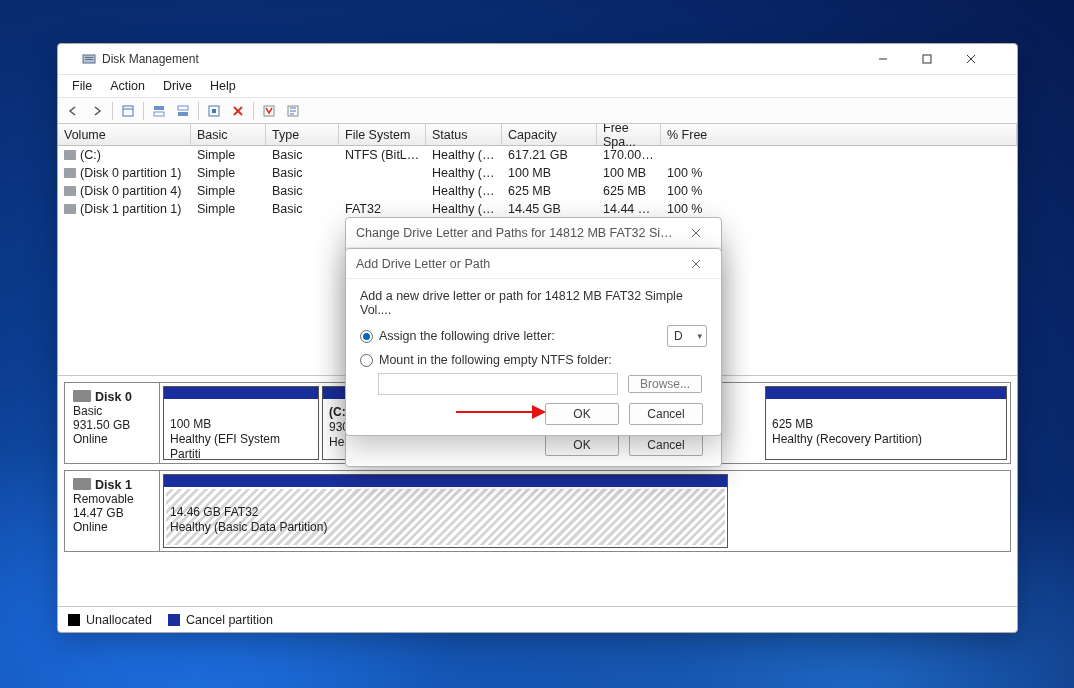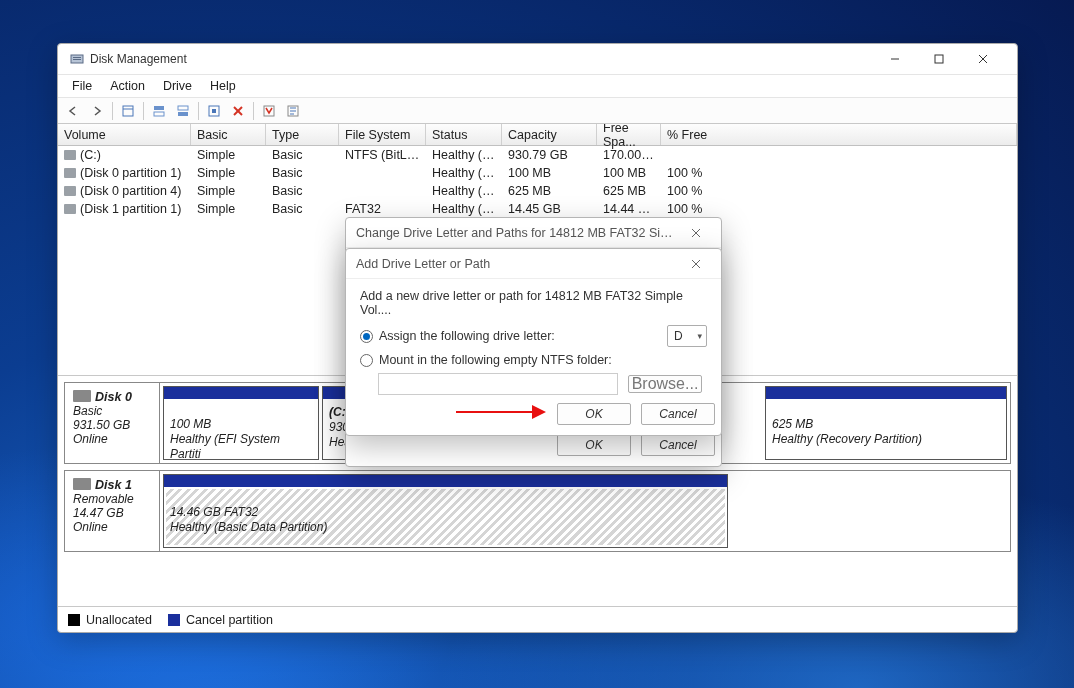--- a/index.html
+++ b/index.html
@@ -4,69 +4,69 @@
 <style>
   * { box-sizing: border-box; font-family: "Segoe UI", Arial, sans-serif; }
   html, body { margin:0; padding:0; width:1074px; height:688px; overflow:hidden; }
   body { background: radial-gradient(ellipse at 20% 110%, #1e6fd9 0%, #0b3d91 40%, #061a52 100%); position:relative; }
   .desktop-swoosh { position:absolute; inset:0; background:
      radial-gradient(ellipse 600px 300px at 80% 100%, rgba(50,150,255,0.5), transparent 70%),
      radial-gradient(ellipse 500px 250px at 10% 90%, rgba(30,120,255,0.4), transparent 70%);
   }
   
   .window { position:absolute; left:57px; top:43px; width:961px; height:590px; background:#fff; border:1px solid #aaa; box-shadow:0 8px 30px rgba(0,0,0,0.25); border-radius:4px; display:flex; flex-direction:column; }
-  .titlebar { height:30px; display:flex; align-items:center; padding:0 12px; font-size:12px; color:#333; }
+  .titlebar { height:30px; display:flex; align-items:center; padding:0 24px; font-size:12px; color:#333; }
   .titlebar .app-icon { width:14px; height:14px; margin-right:6px; display:inline-flex; }
   .titlebar .title { flex:1; }
   .winbtn { width:44px; height:30px; display:flex; align-items:center; justify-content:center; color:#333; }
   .menubar { height:24px; border-top:1px solid #e5e5e5; border-bottom:1px solid #e5e5e5; display:flex; align-items:center; padding:0 6px; font-size:12.5px; color:#222; gap:2px; }
   .menubar span { padding:3px 8px; }
   .toolbar { height:26px; border-bottom:1px solid #c8c8c8; display:flex; align-items:center; padding:0 4px; gap:2px; background:#fcfcfc; }
   .tbtn { width:22px; height:22px; display:flex; align-items:center; justify-content:center; border:1px solid transparent; border-radius:2px; }
   .tdiv { width:1px; height:18px; background:#ccc; margin:0 2px; }
   
   .volume-header { height:22px; background:linear-gradient(#fdfdfd,#ececec); border-bottom:1px solid #c0c0c0; display:flex; font-size:12.5px; }
   .volume-header .col { border-right:1px solid #d0d0d0; padding:2px 6px; display:flex; align-items:center; color:#222; }
   .vrows { font-size:12.5px; color:#222; }
   .vrow { display:flex; height:18px; align-items:center; }
   .vrow .col { padding:0 6px; white-space:nowrap; overflow:hidden; text-overflow:ellipsis; }
   .vol-icon { width:12px; height:10px; display:inline-block; background:#9aa0a6; border-radius:1px; margin-right:4px; position:relative; top:1px; }
   .c0 { width:133px; } .c1 { width:75px; } .c2 { width:73px; } .c3 { width:87px; }
   .c4 { width:76px; } .c5 { width:95px; } .c6 { width:64px; } .c7 { width:80px; flex:1; }
   .vlist { flex:0 0 auto; border-bottom:1px solid #c8c8c8; height:252px; overflow:hidden; }
   
   .disks { flex:1; overflow:hidden; padding:0; }
-  .disk-row { display:flex; border:1px solid #888; margin:6px 6px 0 6px; height:82px;font-style:italic; }
+  .disk-row { display:flex; border:1px solid #888; margin:6px 6px 0 6px; height:82px; }
   .disk-label { width:95px; border-right:1px solid #888; padding:6px 8px; font-size:12px; color:#222; }
   .disk-label b { font-size:12.5px; }
   .disk-label .dicon { width:18px; height:12px; background:#888; display:inline-block; margin-right:4px; border-radius:1px; position:relative; top:1px; }
   .parts { flex:1; display:flex; padding:3px; gap:3px; }
   .part { border:1px solid #555; flex:1; display:flex; flex-direction:column; font-size:12px; color:#222; padding:4px 6px; position:relative; }
   .part .bar { position:absolute; left:0; right:0; top:0; height:12px; background:#1a2f9c; }
   .part .hatched { background: repeating-linear-gradient(135deg, #fff 0 3px, #d5d5d5 3px 6px); }
   .part-inner { margin-top:14px; line-height:1.25; }
   .legend { height:26px; border-top:1px solid #c8c8c8; display:flex; align-items:center; padding:0 10px; gap:16px; font-size:12.5px; color:#222; }
   .legend .sw { width:12px; height:12px; display:inline-block; margin-right:6px; vertical-align:-2px; }
   
   .dialog { position:absolute; background:#fff; border:1px solid #b5b5b5; box-shadow:0 10px 30px rgba(0,0,0,0.25); border-radius:4px; font-size:12.5px; color:#333; }
   .d1 { left:345px; top:217px; width:377px; height:250px; }
   .dlg-title { height:30px; display:flex; align-items:center; padding:0 10px; border-bottom:1px solid #eee; color:#555; }
   .dlg-title .t { flex:1; white-space:nowrap; overflow:hidden; text-overflow:ellipsis; }
   .dlg-close { width:30px; height:30px; display:flex; align-items:center; justify-content:center; color:#666; }
   .dlg-body { padding:10px 14px; }
-  .dlg-buttons { position:absolute; bottom:10px; right:6px; display:flex; gap:10px;font-style:italic; }
+  .dlg-buttons { position:absolute; bottom:10px; right:18px; display:flex; gap:10px; }
   .btn { min-width:74px; height:22px; border:1px solid #adadad; background:#fdfdfd; border-radius:2px; font-size:12px; display:flex; align-items:center; justify-content:center; padding:0 14px; }
   
   .d2 { left:345px; top:248px; width:377px; height:188px; z-index:5; }
   .radio { width:13px; height:13px; border:1px solid #666; border-radius:50%; display:inline-flex; align-items:center; justify-content:center; margin-right:6px; vertical-align:-2px; }
   .radio.checked::after { content:""; width:7px; height:7px; background:#0067c0; border-radius:50%; }
   .sel { border:1px solid #adadad; height:22px; width:40px; display:inline-flex; align-items:center; justify-content:space-between; padding:0 4px 0 6px; font-size:12px; background:#fff; border-radius:2px; }
   .sel .chev { font-size:9px; color:#555; }
   .pathbox { border:1px solid #ccc; height:22px; background:#fff; width:240px; }
-  .browse { min-width:74px; height:18px; border:1px solid #adadad; background:#fdfdfd; border-radius:2px; font-size:16px; display:inline-flex; align-items:center; justify-content:center; color:#777; }
+  .browse { min-width:74px; height:18px; border:1px solid #adadad; background:#fdfdfd; border-radius:2px; font-size:12px; display:inline-flex; align-items:center; justify-content:center; color:#777; }
   .arrow { position:absolute; left:456px; top:405px; z-index:10; }
   .arrow-line { position:absolute; left:0; top:6px; width:76px; height:2px; background:#e81010; }
   .arrow-head { position:absolute; left:76px; top:0; width:0; height:0; border-left:14px solid #e81010; border-top:7px solid transparent; border-bottom:7px solid transparent; }
   svg { display:block; }
 </style>
 </head>
 <body>
 
 <div class="desktop-swoosh"></div>
 
@@ -177,21 +177,21 @@
       <div class="col c6">Free Spa...</div>
       <div class="col c7">% Free</div>
     </div>
     <div class="vrows" id="vrows">
         <div class="vrow">
           <div class="col c0"><span class="vol-icon"></span>(C:)</div>
           <div class="col c1">Simple</div>
           <div class="col c2">Basic</div>
           <div class="col c3">NTFS (BitLo...</div>
           <div class="col c4">Healthy (B...</div>
-          <div class="col c5">930.79 GB</div>
+          <div class="col c5">617.21 GB</div>
           <div class="col c6">170.00 GB</div>
         </div>
         <div class="vrow">
           <div class="col c0"><span class="vol-icon"></span>(Disk 0 partition 1)</div>
           <div class="col c1">Simple</div>
           <div class="col c2">Basic</div>
           <div class="col c3"></div>
           <div class="col c4">Healthy (E...</div>
           <div class="col c5">100 MB</div>
           <div class="col c6">100 MB</div>

